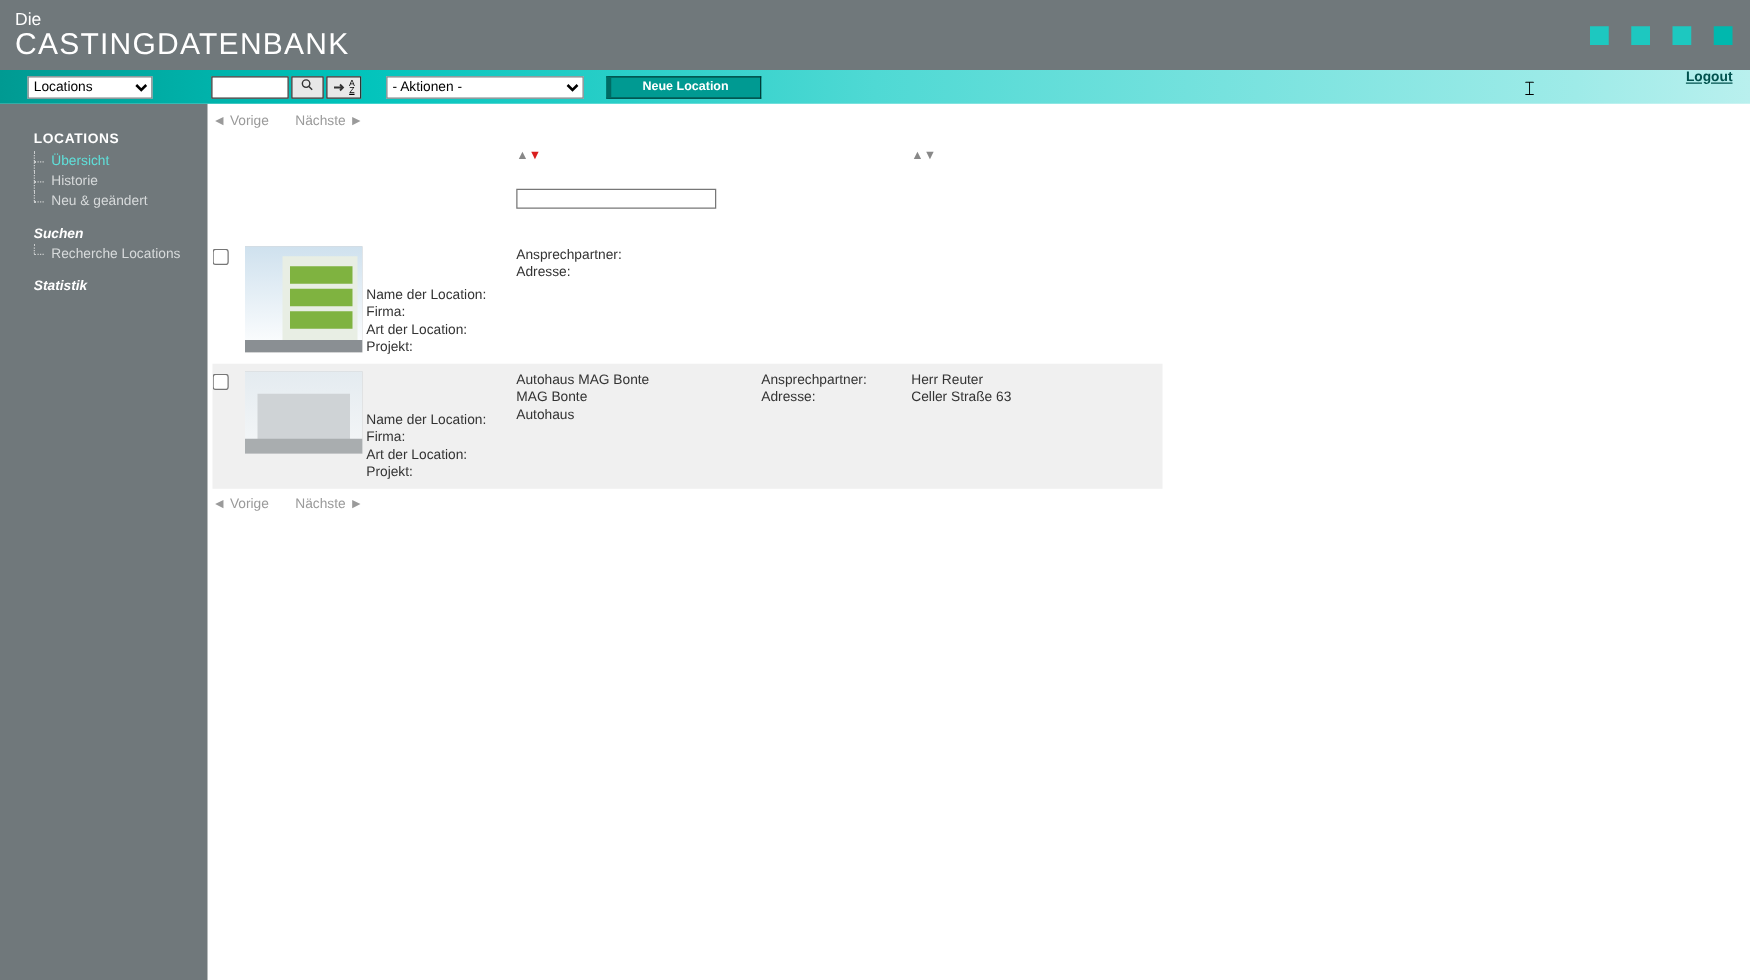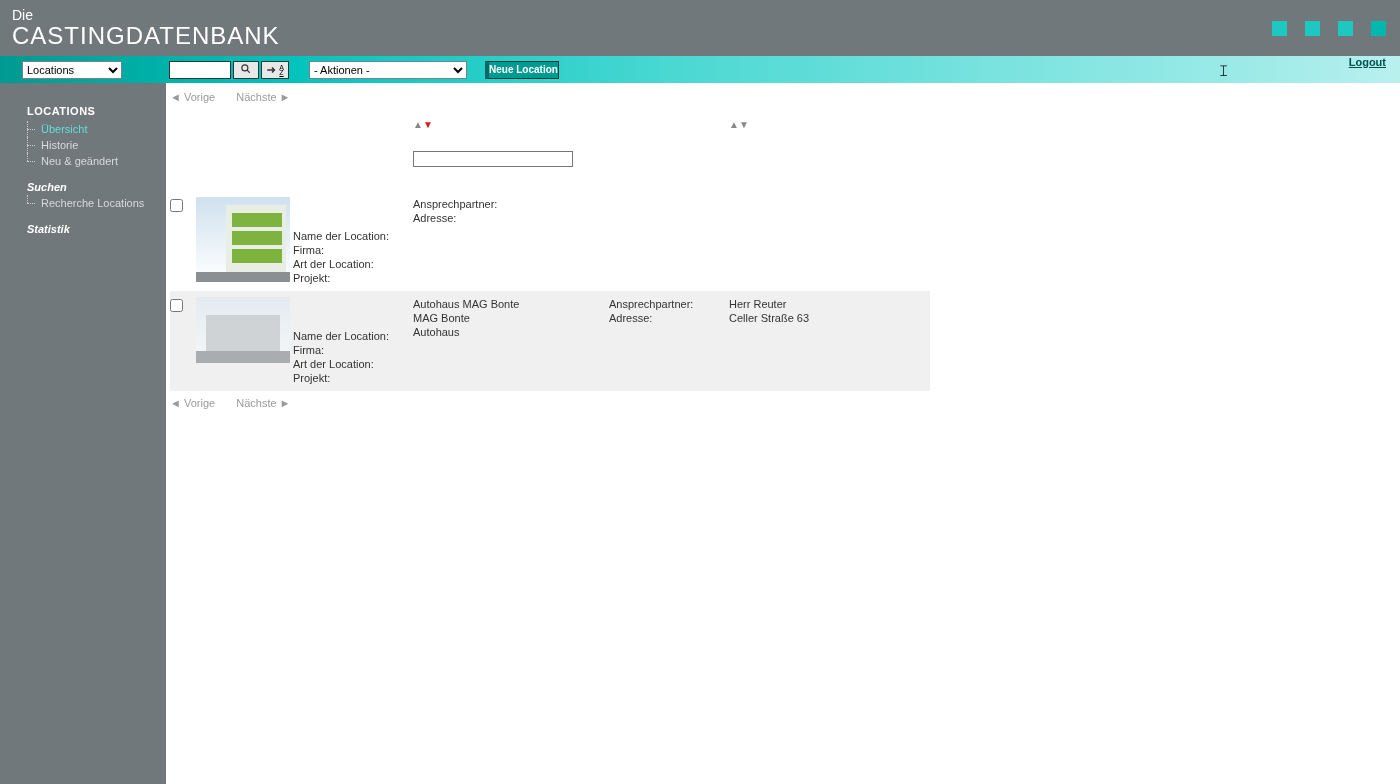--- a/index.html
+++ b/index.html
@@ -14,21 +14,21 @@
   .header-squares .sq:nth-child(4){ background:#00b8ae; }
   .toolbar { background: linear-gradient(to right, #009a92 0%, #00c3bb 20%, #4fd9d4 50%, #9eebe8 90%, #b9f0ee 100%); height: 27px; display:flex; align-items:center; padding:0 14px 0 22px; position:relative; }
   .toolbar select.section { width: 100px; font-size: 11px; height:18px; border:1px solid #7a8184; background:#fff;}
   .toolbar .spacer1 { width: 47px; }
   .toolbar input.search { width: 62px; height:18px; border:1px solid #333; background:#fff; font-size:11px; padding:0 3px;}
   .toolbar button.iconbtn { height:18px; width:26px; border:1px solid #333; background: #e8e8e8; margin-left:2px; display:inline-flex; align-items:center; justify-content:center; cursor:pointer; font-size:10px;}
   .toolbar button.iconbtn svg { width:12px; height:12px; }
   .toolbar .spacer2 { width: 20px; }
   .toolbar select.actions { width: 158px; height:18px; font-size:11px; border:1px solid #7a8184; background:#fff; }
   .toolbar .spacer3 { width: 18px; }
-  .toolbar button.newloc { height:18px; background:#009a92; color:#fff; border:1px solid #003d39; border-left:4px solid #006b64; font-size:10px; font-weight:bold; padding:0 0; cursor:pointer; }
+  .toolbar button.newloc { height:18px; background:#009a92; color:#fff; border:1px solid #003d39; border-left:4px solid #006b64; font-size:10px; font-weight:bold; padding:0 25px; cursor:pointer; }
   .toolbar .logout { position:absolute; right:14px; bottom:15px; color:#01514d; text-decoration:underline; font-weight:bold; font-size:11px; cursor:pointer;}
   .main { display:flex; }
   .sidebar { width:166px; min-height: calc(100vh - 83px); background:#70787b; color:#fff; padding: 22px 0 0 0; font-size:11px;}
   .sidebar .heading { font-weight:bold; color:#fff; padding: 0 0 4px 27px; letter-spacing:0.5px;}
   .sidebar .subheading { font-weight:bold; color:#fff; padding: 12px 17px 2px 27px; font-style: italic; }
   .sidebar .tree { margin-left:27px; }
   .sidebar .tree-item { position:relative; padding: 2px 0 2px 14px; color:#d7dadb; cursor:pointer; }
   .sidebar .tree-item::before { content:''; position:absolute; left:0; top:0; bottom:0; border-left:1px dotted #c9cccd; }
   .sidebar .tree-item::after { content:''; position:absolute; left:0; top:50%; width:8px; border-top:1px dotted #c9cccd; }
   .sidebar .tree-item.last::before { bottom:50%; }

